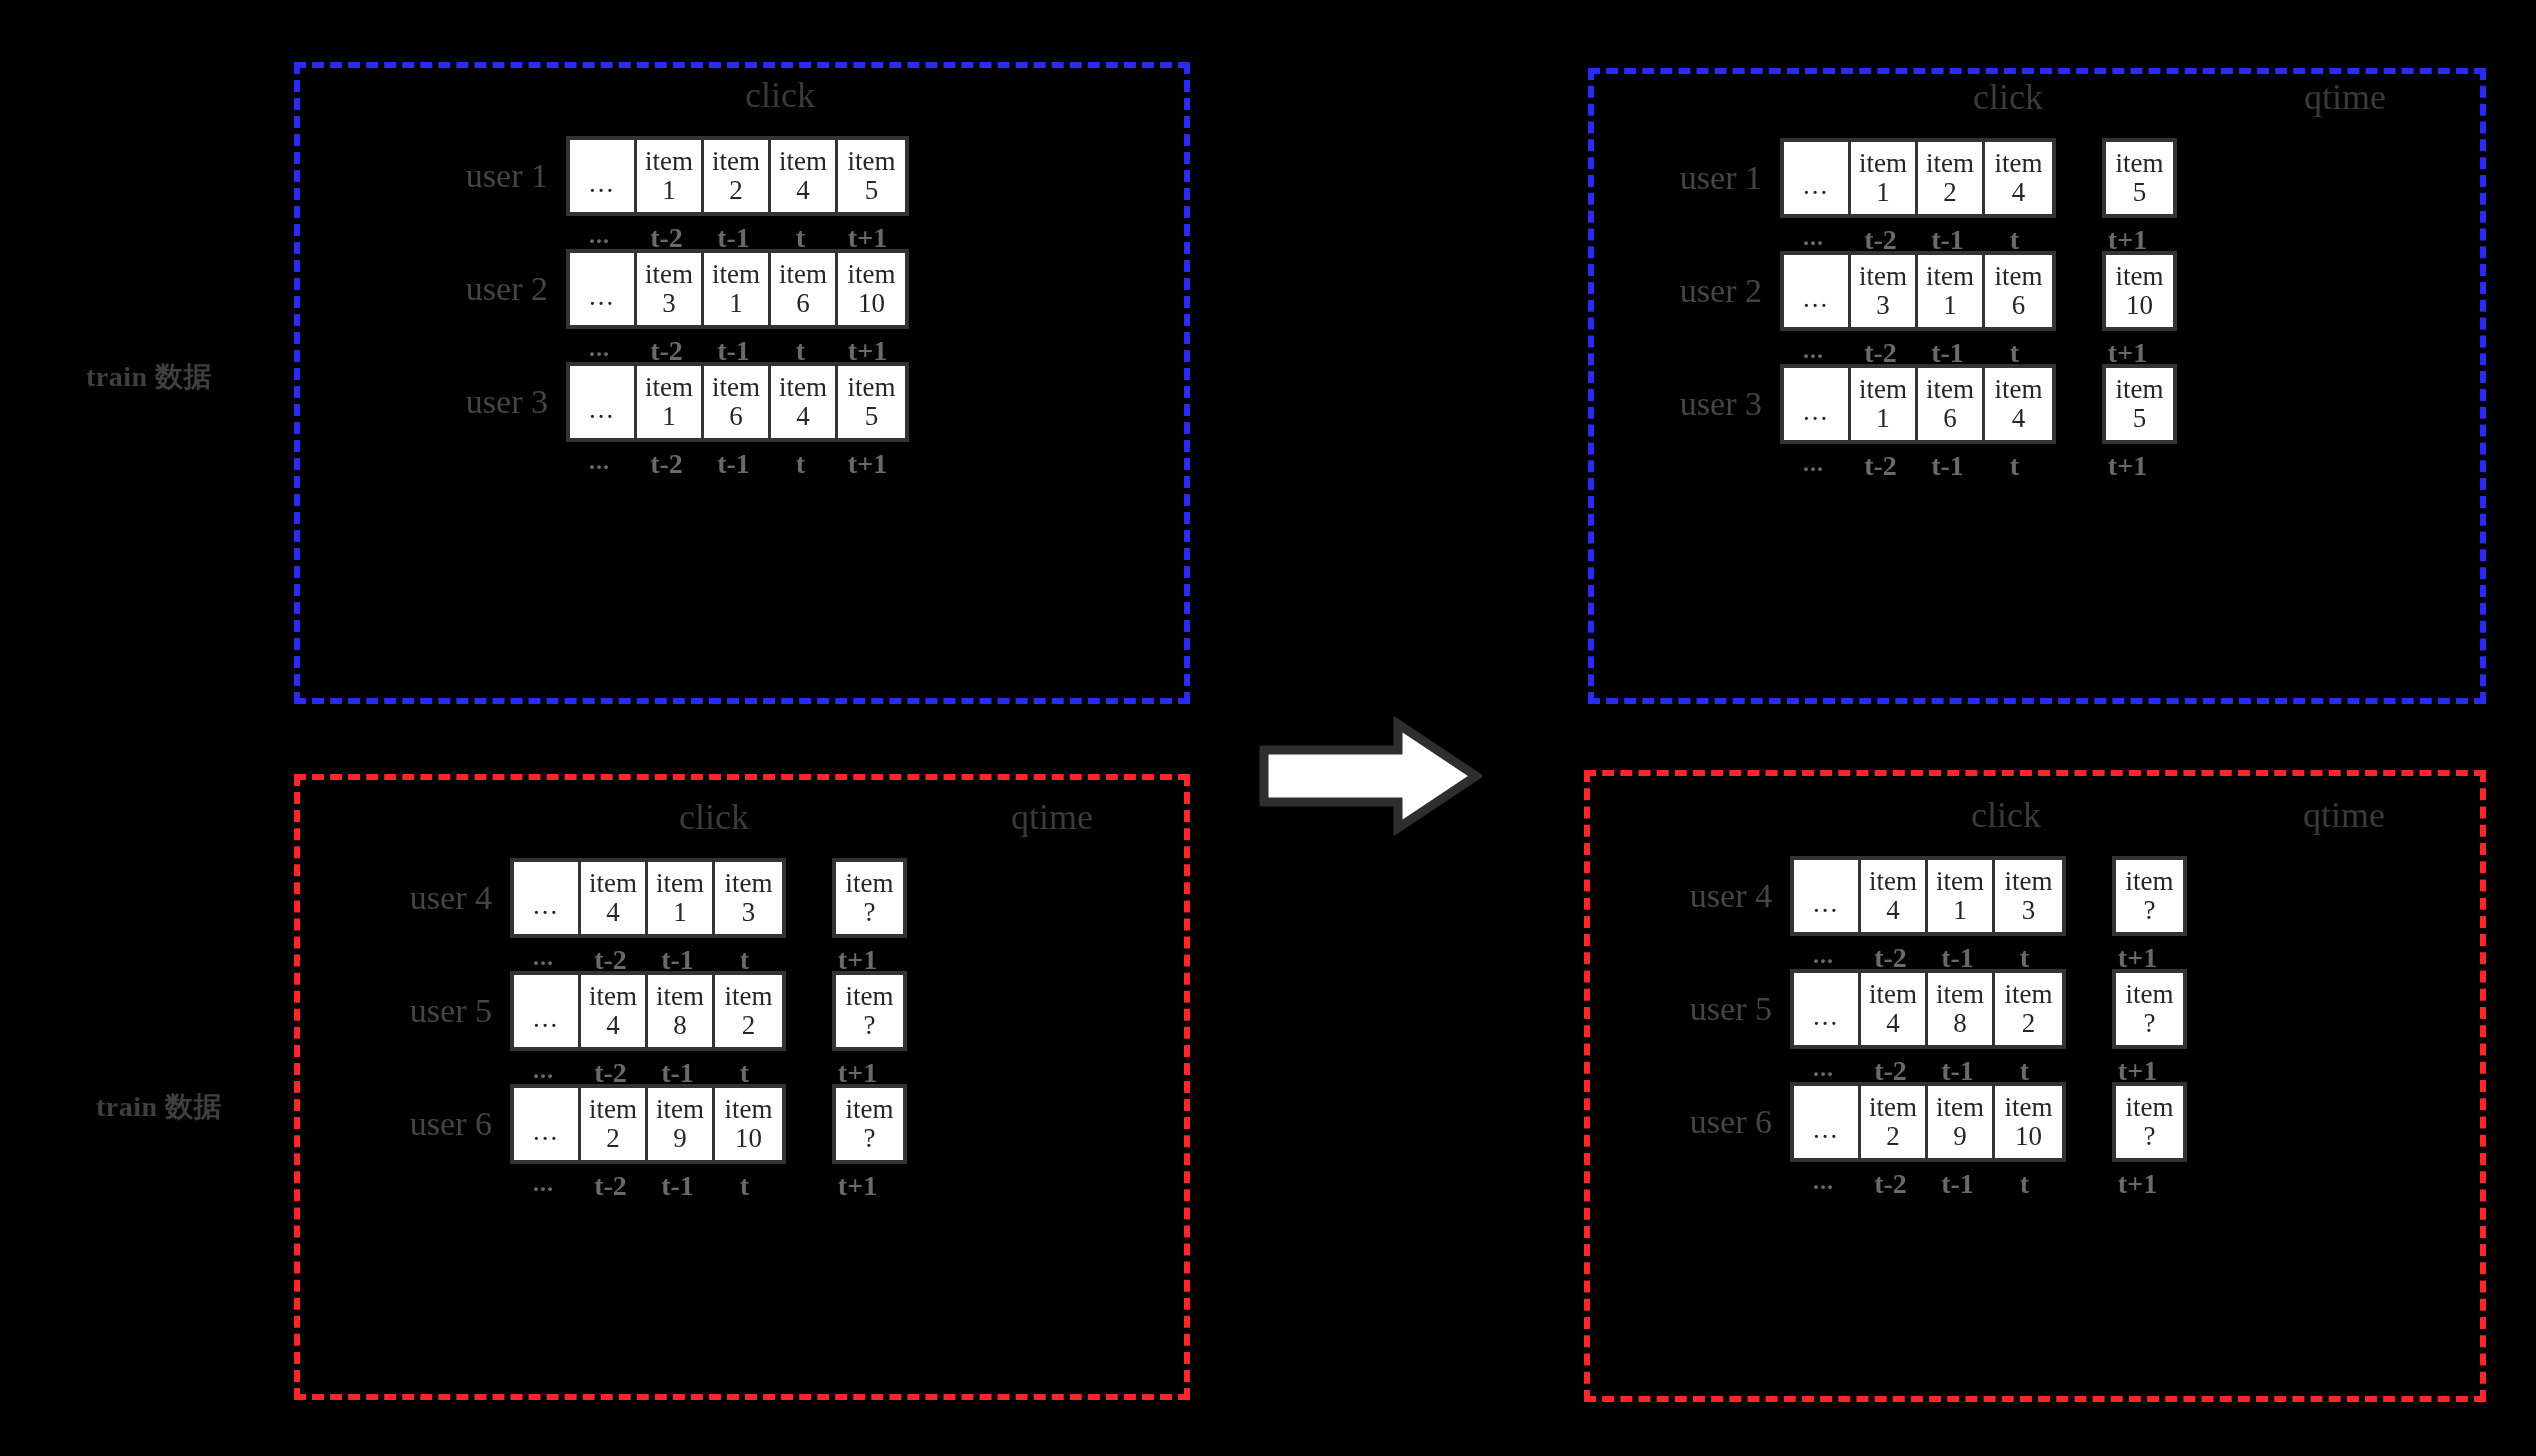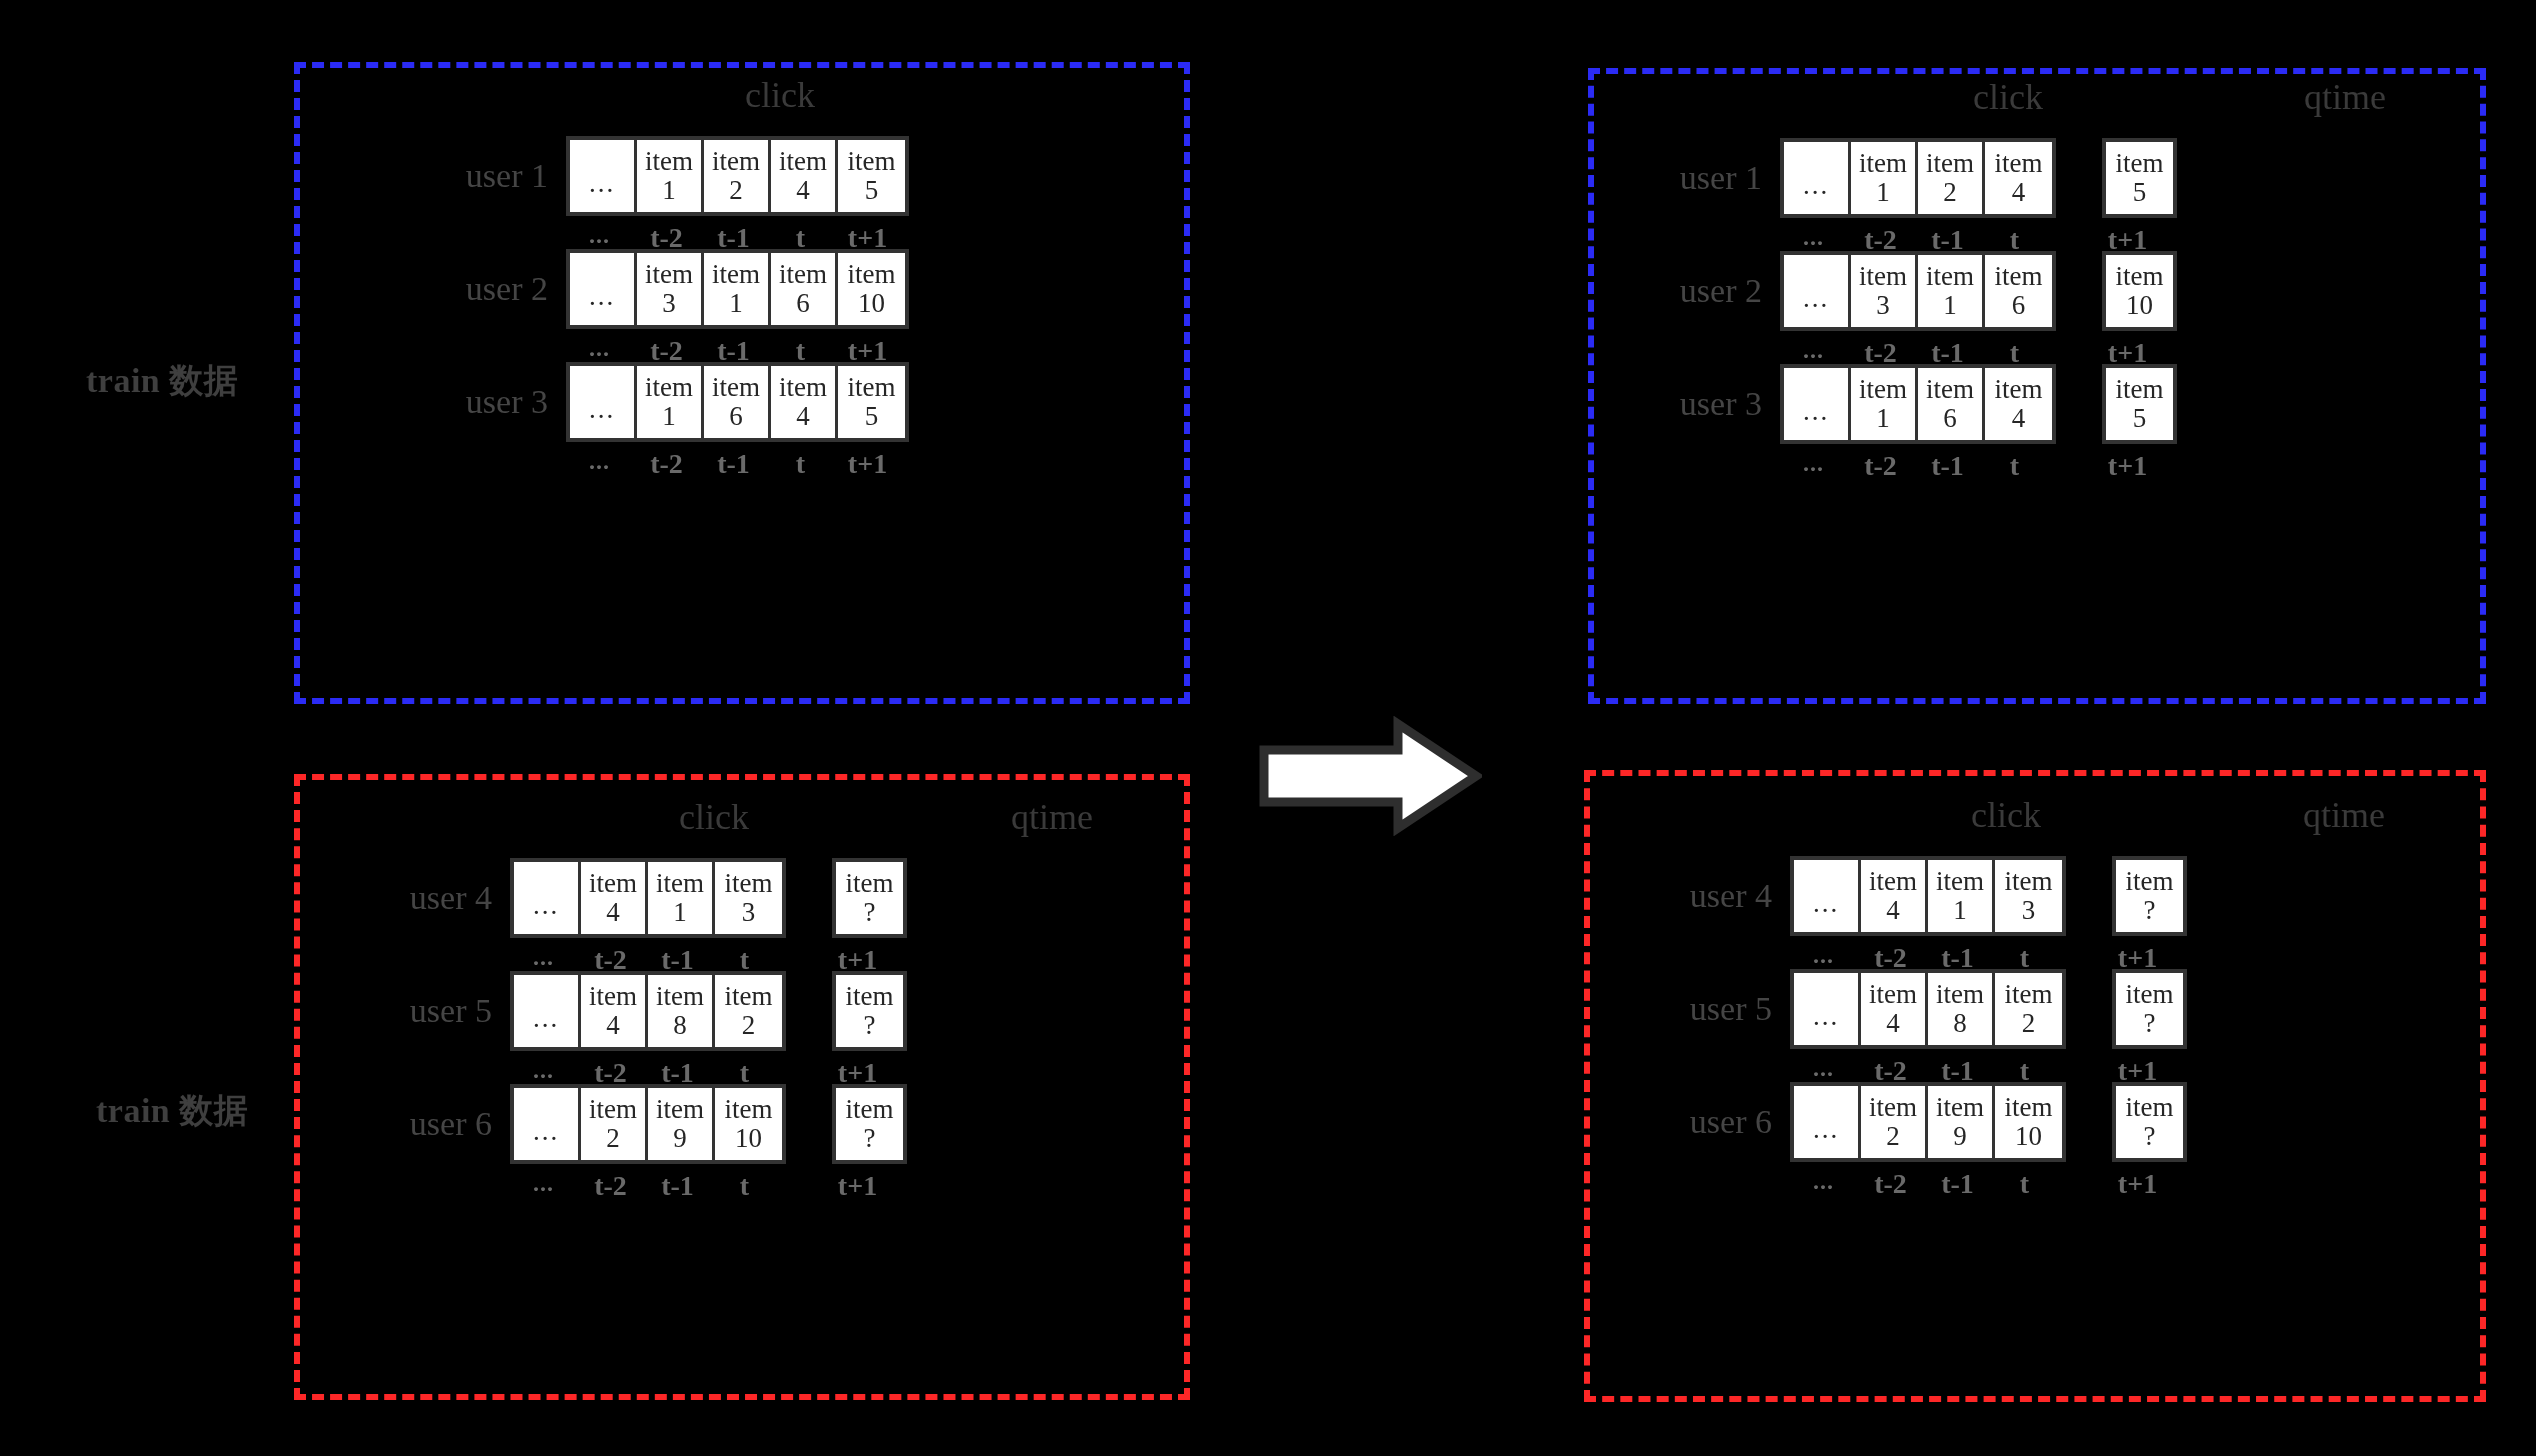--- a/index.html
+++ b/index.html
@@ -28,21 +28,21 @@
   .panel-tl { left: 294px;  top: 62px;   width: 896px;  height: 642px; }
   .panel-tr { left: 1588px; top: 68px;   width: 898px;  height: 636px; }
   .panel-bl { left: 294px;  top: 774px;  width: 896px;  height: 626px; }
   .panel-br { left: 1584px; top: 770px;  width: 902px;  height: 632px; }
 
   
   .group-label {
     position: absolute;
     color: #3f3f3f;
     font-weight: bold;
-    font-size: 34px;
+    font-size: 28px;
     white-space: nowrap;
     letter-spacing: 0.5px;
   }
   .group-label-train { left: 86px; top: 358px; }
   .group-label-test  { left: 96px; top: 1088px; }
 
   
   .col-header {
     position: absolute;
     color: #3a3a3a;

